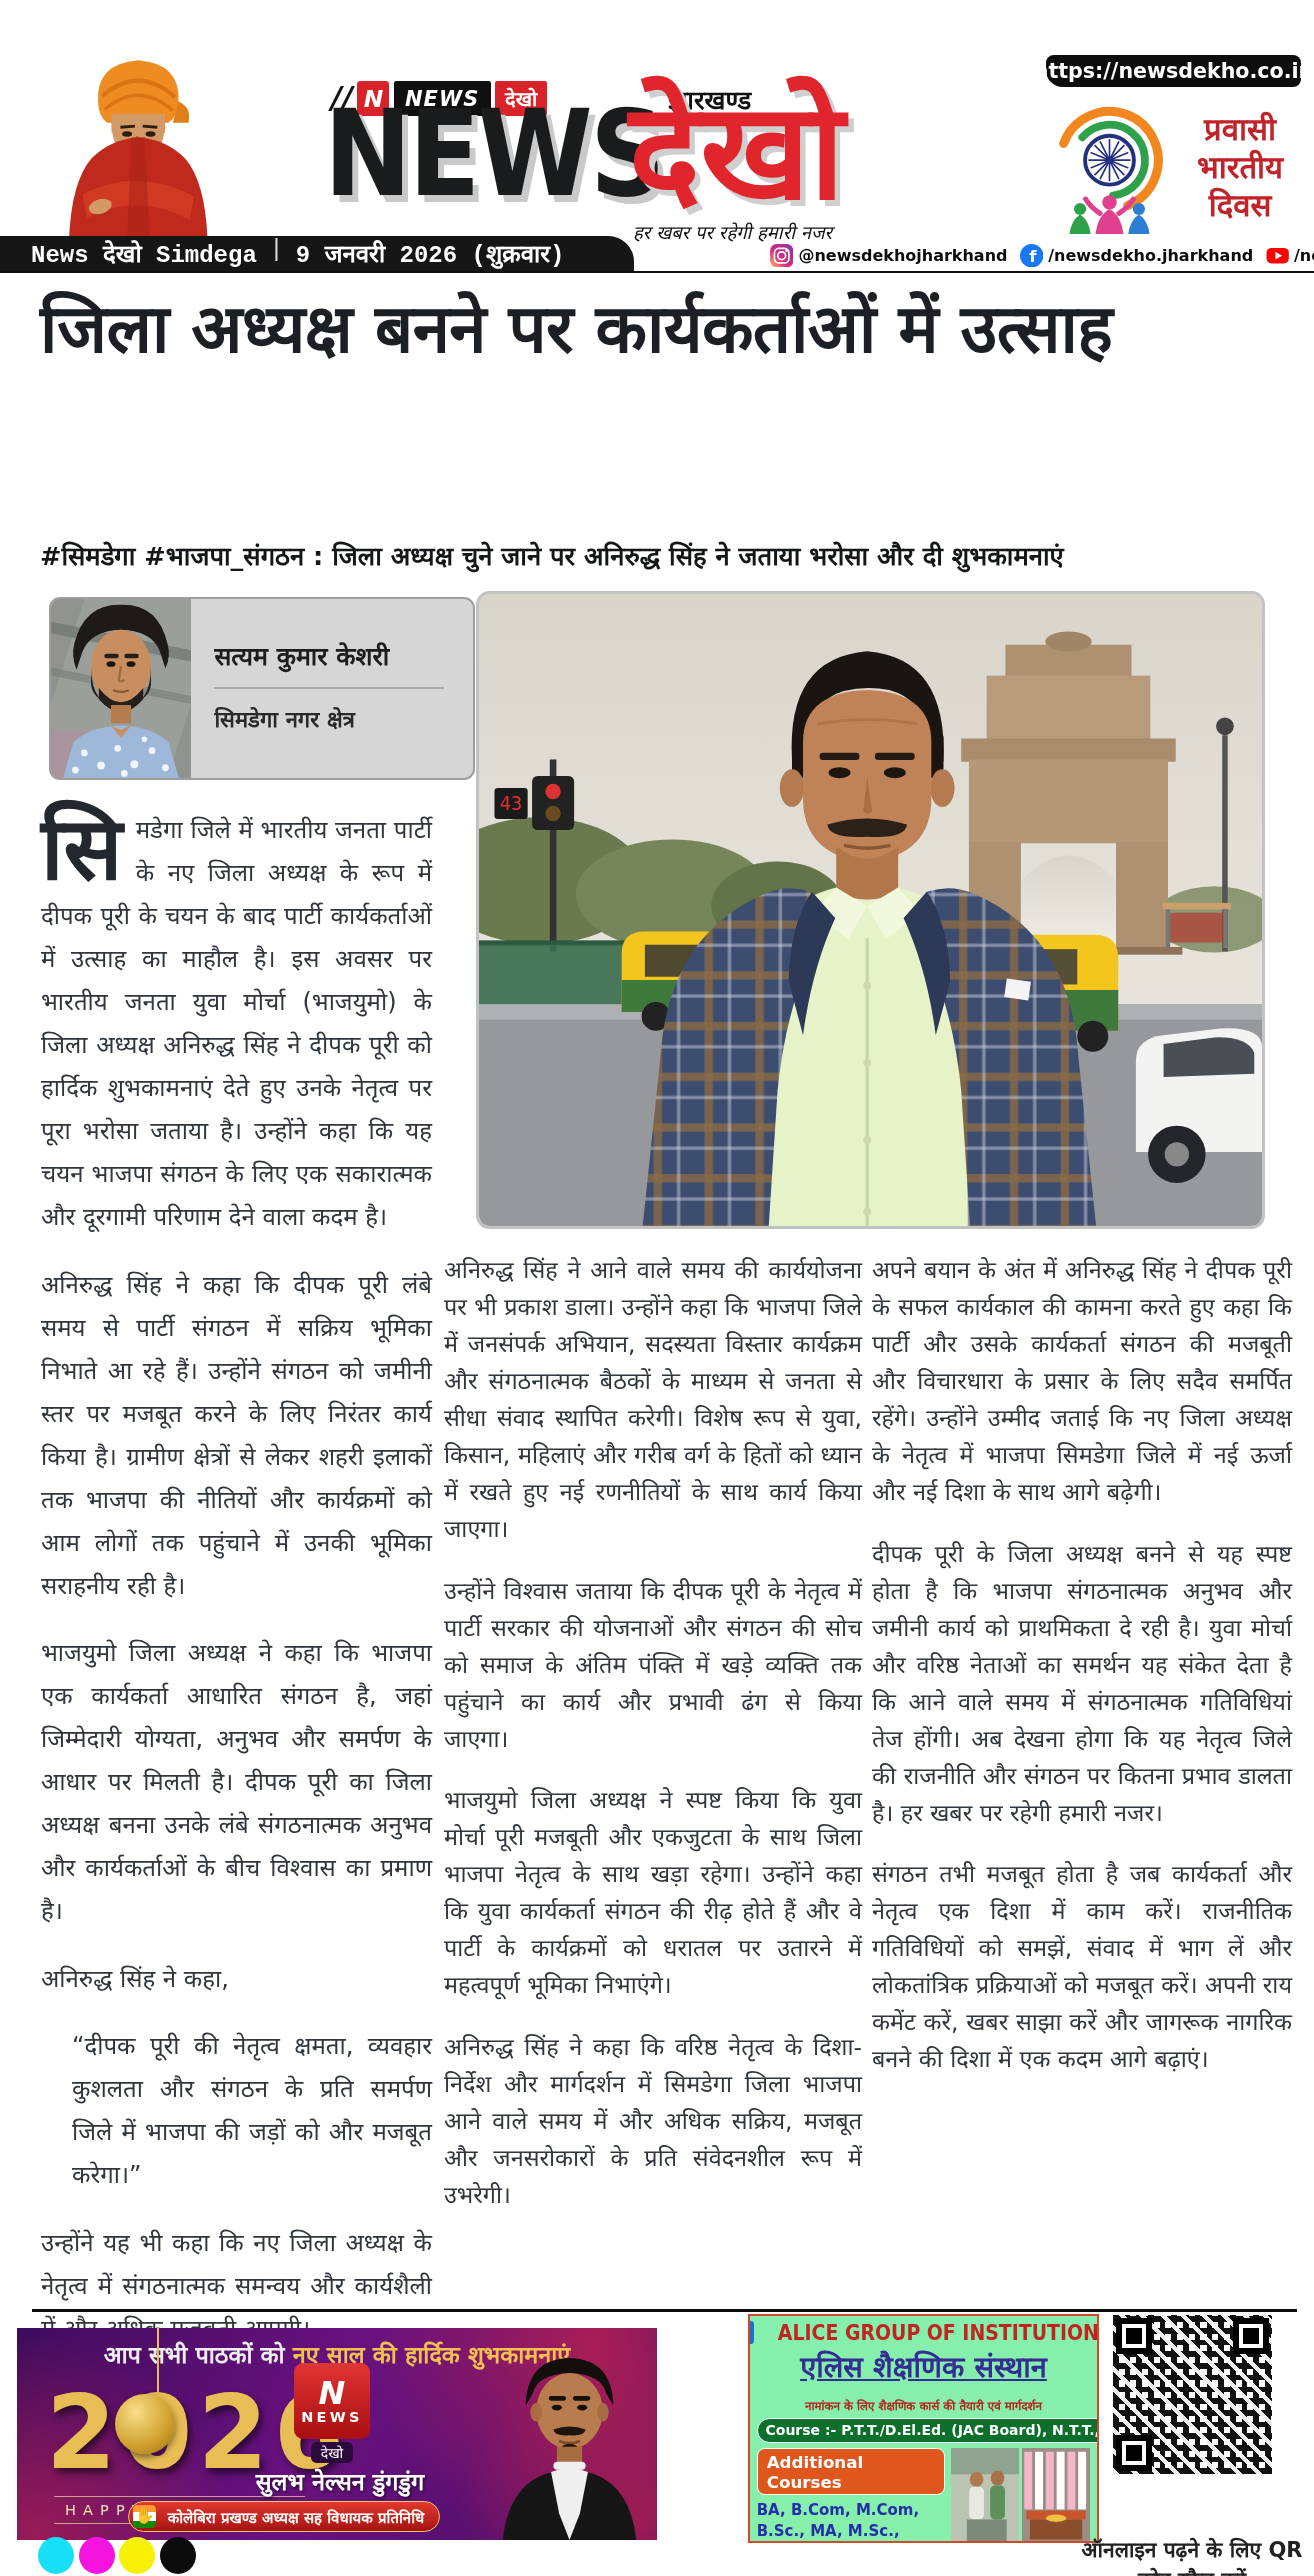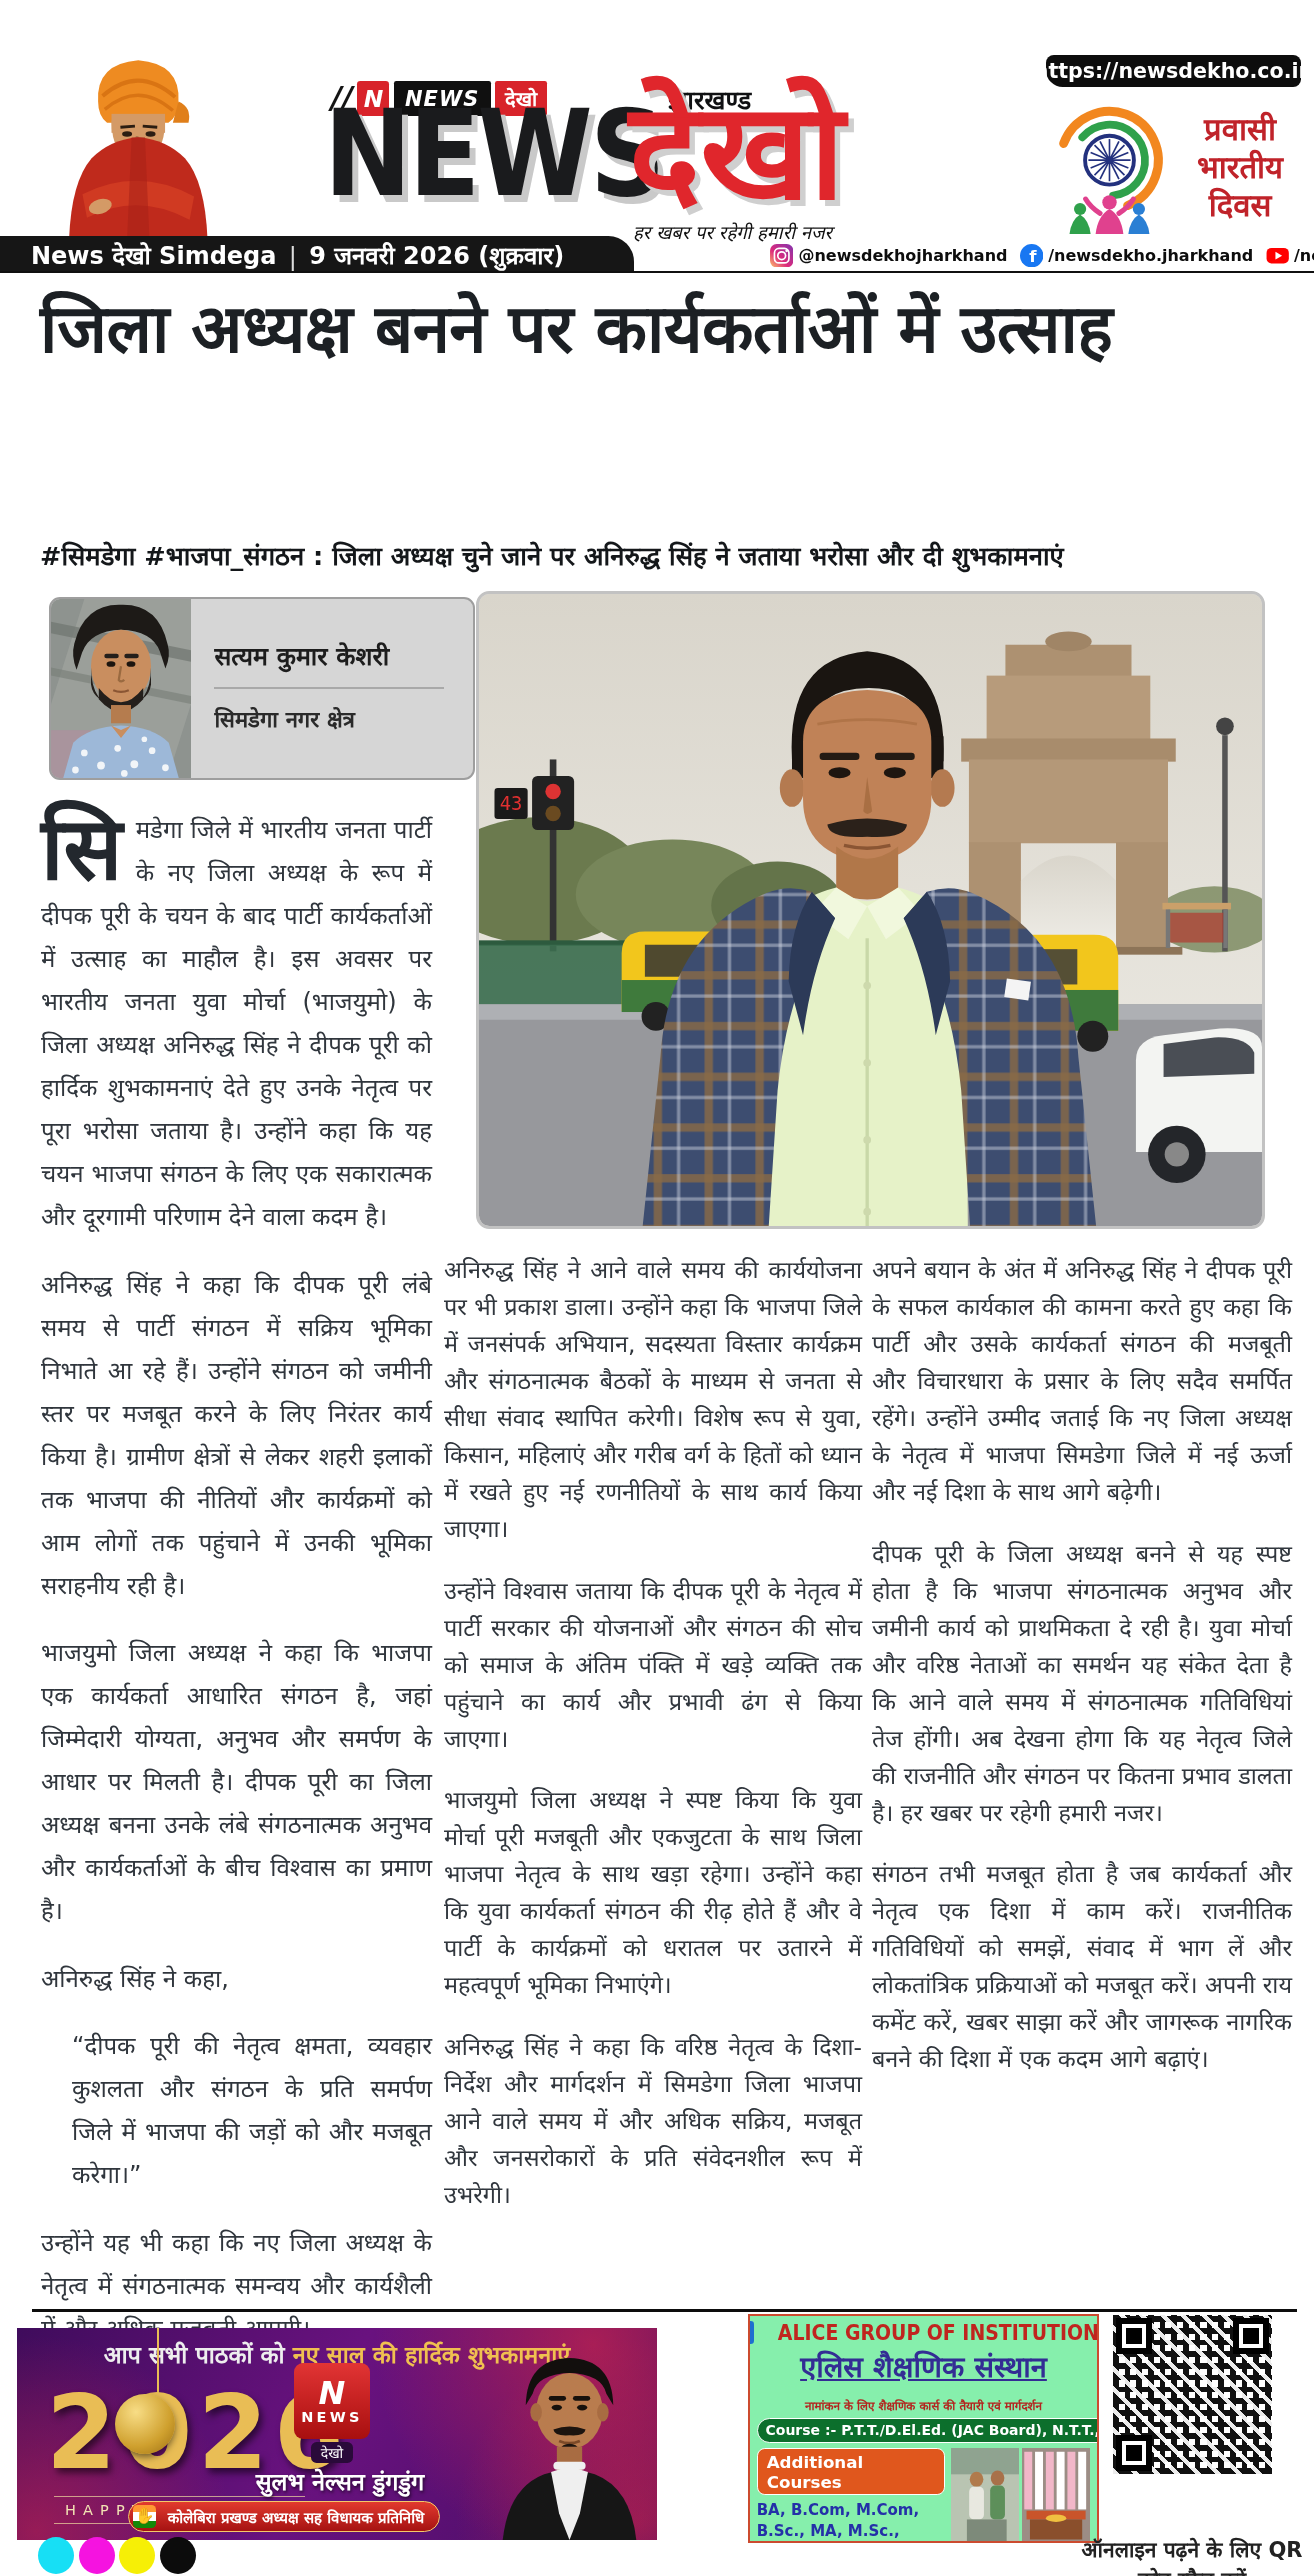--- a/index.html
+++ b/index.html
@@ -13,21 +13,21 @@
   .badge-slashes{color:#141414;font-style:italic;font-weight:900;font-size:30px;line-height:33px;}
   .badge-n{background:#d8232a;color:#fff;width:32px;display:flex;align-items:center;justify-content:center;font-weight:900;font-style:italic;font-size:23.4px;border-radius:3.3px;}
   .badge-news{background:#101010;color:#fff;display:flex;align-items:center;padding:0 11px;font-weight:900;font-style:italic;font-size:21px;letter-spacing:1.1px;border-radius:2.2px;}
   .badge-dekho{background:#d8232a;color:#fff;display:flex;align-items:center;padding:0 10px;font-weight:800;font-size:20px;border-radius:2.2px;}
   .big-news{position:absolute;left:324px;top:94px;font-size:119px;line-height:121px;font-weight:900;color:#1a1b1d;letter-spacing:-3.3px;transform:scaleX(.88);transform-origin:left center;text-shadow:6.7px 6.7px 0 #c9c9c9;}
   .state-label{position:absolute;left:668px;top:82px;font-size:25.6px;font-weight:800;color:#101113;}
   .big-dekho{position:absolute;left:629px;top:78px;font-size:134px;line-height:148px;font-weight:800;color:#e0262c;text-shadow:5.6px 5.6px 0 #cfcfcf;}
   .masthead-tagline{position:absolute;left:633px;top:219px;font-size:18.4px;font-weight:400;font-style:italic;color:#101010;}
   .pbd-logo{position:absolute;left:1049px;top:98px;width:121px;height:138px;}
   .pbd-text{position:absolute;left:1178px;top:110px;width:124px;font-size:31px;line-height:38px;font-weight:800;color:#c0232a;text-align:center;}
-  .date-bar{position:absolute;left:0;top:236px;width:634px;height:35px;background:#161616;border-radius:0 25.6px 0 0;color:#fff;display:flex;align-items:flex-end;gap:12.3px;padding-left:31px;box-sizing:border-box;font-size:24px;font-weight:700;}
+  .date-bar{position:absolute;left:0;top:236px;width:634px;height:35px;background:#161616;border-radius:0 25.6px 0 0;color:#fff;display:flex;align-items:flex-start;gap:12.3px;padding-left:31px;box-sizing:border-box;font-size:24px;font-weight:700;font-family:Liberation Mono, monospace;}
   .date-sep{font-weight:400;opacity:.85;}
   .social-row{position:absolute;left:770px;top:242px;height:27px;display:flex;align-items:center;gap:12.3px;}
   .social-item{display:flex;align-items:center;gap:5px;font-size:16px;font-weight:800;color:#0d0d0d;}
   .social-icon{width:23.4px;height:23.4px;flex:none;}
   .header-rule{position:absolute;left:0;top:271px;width:1314px;height:2.2px;background:#101010;}
 
   
   .headline{position:absolute;left:40px;top:277px;width:1253px;font-weight:800;color:#1c2024;font-size:67px;line-height:104px;letter-spacing:-0.6px;}
   .subhead{position:absolute;left:40px;top:538px;width:1258px;font-size:25.6px;font-weight:700;color:#14171a;}
 

